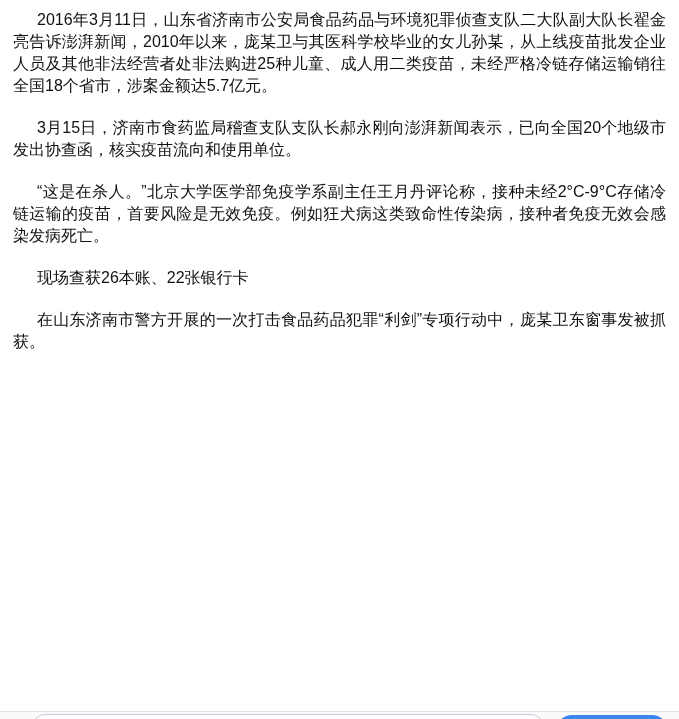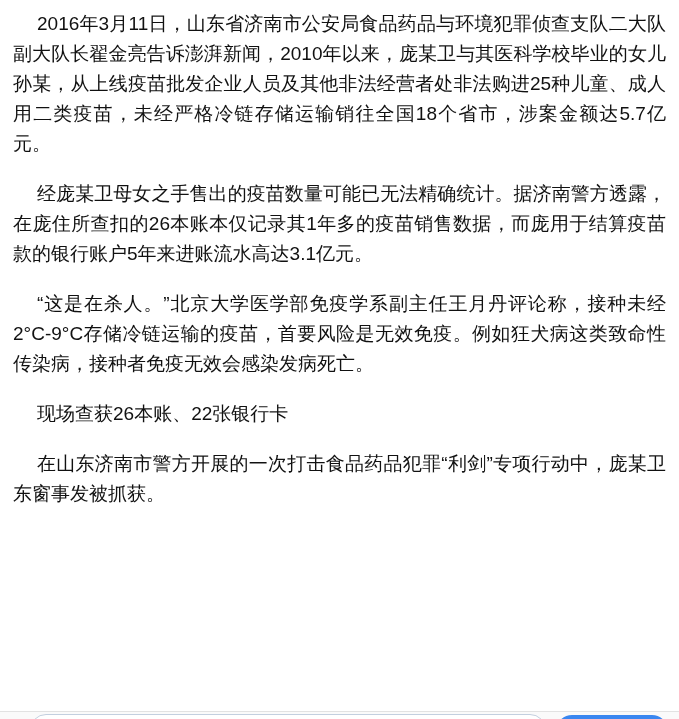--- a/index.html
+++ b/index.html
@@ -12,22 +12,22 @@
     overflow: hidden;
     background: var(--background, #ffffff);
     font-family: "Liberation Sans", "DejaVu Sans", sans-serif;
     position: relative;
   }
   .article {
     padding: 9px 13px 0 13px;
   }
   .para {
     margin: 0 0 20px 0;
-    font-size: 19px;
-    line-height: 30px;
+    font-size: 16px;
+    line-height: 22px;
     color: var(--text, #111111);
     text-align: justify;
     text-indent: 24px;
   }
   .heading {
     font-weight: normal;
   }
   .comment-bar {
     position: absolute;
     left: 0;
@@ -65,21 +65,21 @@
     cursor: pointer;
   }
 </style>
 </head>
 <body>
 
 <div class="page">
 
   <div class="article">
     <p class="para">2016年3月11日，山东省济南市公安局食品药品与环境犯罪侦查支队二大队副大队长翟金亮告诉澎湃新闻，2010年以来，庞某卫与其医科学校毕业的女儿孙某，从上线疫苗批发企业人员及其他非法经营者处非法购进25种儿童、成人用二类疫苗，未经严格冷链存储运输销往全国18个省市，涉案金额达5.7亿元。</p>
-    <p class="para">经庞某卫母女之手售出的疫苗数量可能已无法精确统计。据济南警方透露，在庞住所查扣的26本账本仅记录其1年多的疫苗销售数据，而庞用于结算疫苗款的银行账户5年来进账流水高达3.1亿元。</p>
+    <p class="para">3月15日，济南市食药监局稽查支队支队长郝永刚向澎湃新闻表示，已向全国20个地级市发出协查函，核实疫苗流向和使用单位。</p>
     <p class="para">“这是在杀人。”北京大学医学部免疫学系副主任王月丹评论称，接种未经2°C-9°C存储冷链运输的疫苗，首要风险是无效免疫。例如狂犬病这类致命性传染病，接种者免疫无效会感染发病死亡。</p>
     <h2 class="para heading">现场查获26本账、22张银行卡</h2>
     <p class="para">在山东济南市警方开展的一次打击食品药品犯罪“利剑”专项行动中，庞某卫东窗事发被抓获。</p>
 
   </div>
 
   <div class="comment-bar">
     <input class="comment-input" type="text" placeholder="" style="">
     <button class="comment-send-button"></button>
   </div>

